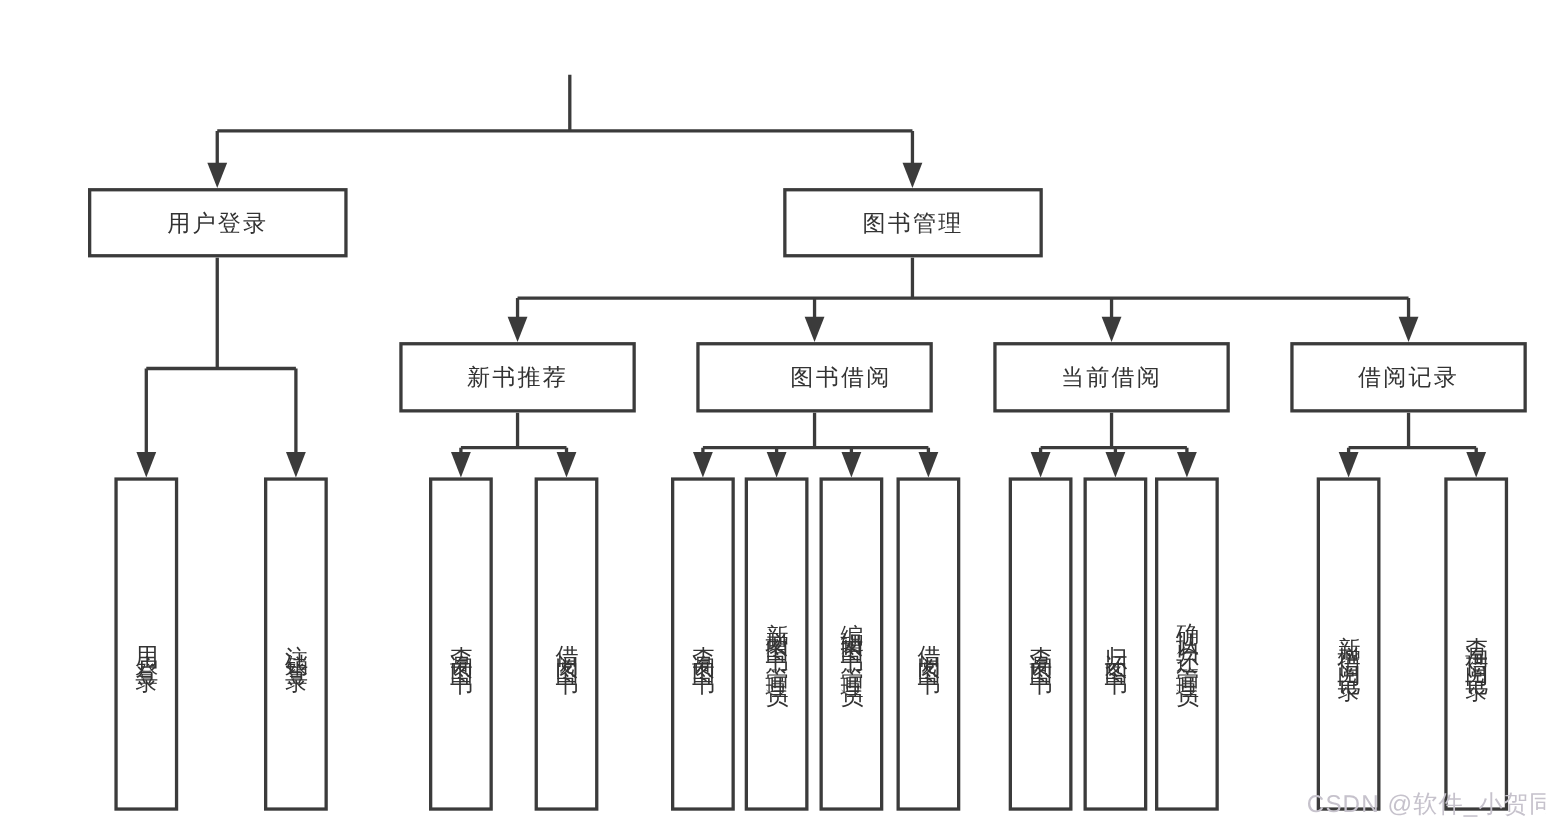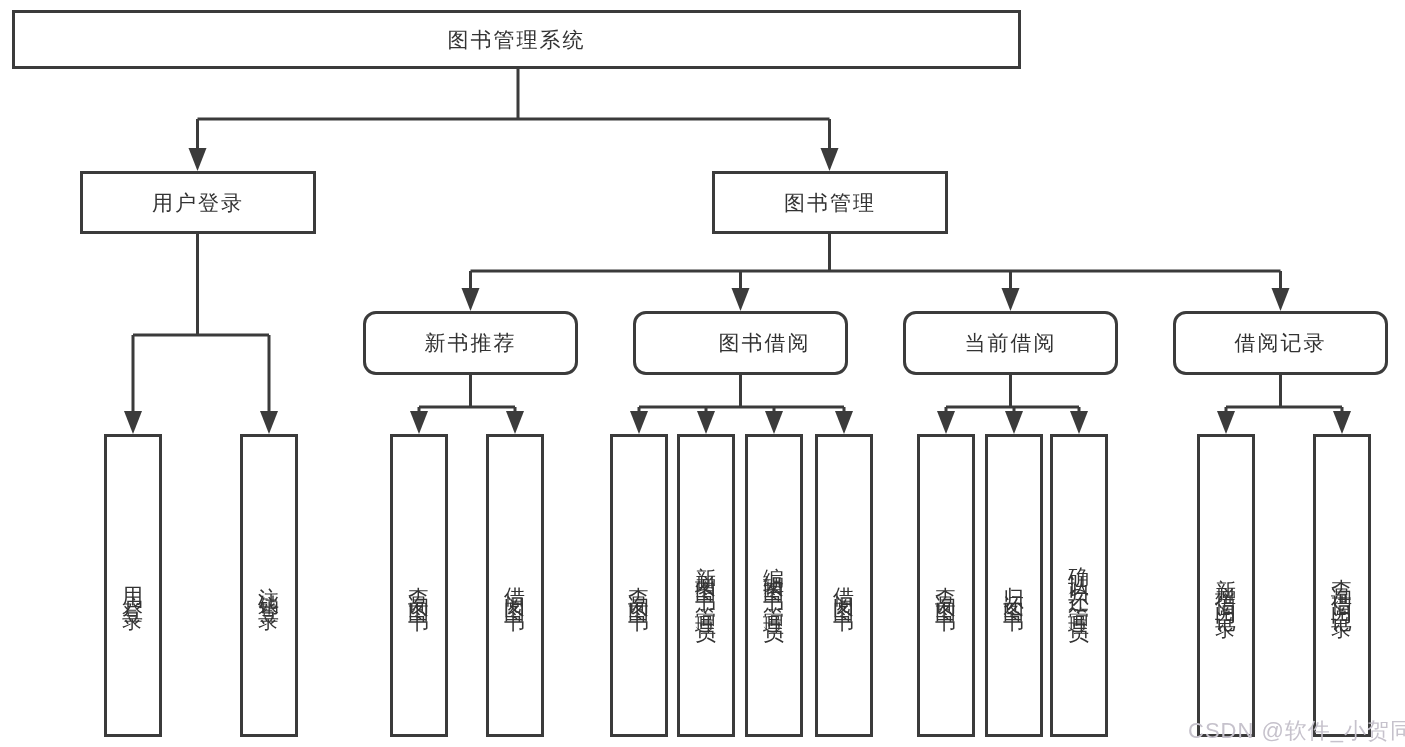--- a/index.html
+++ b/index.html
@@ -14,21 +14,21 @@
   svg.connectors { position: absolute; left: 0; top: 0; z-index: 0; }
   .node {
     position: absolute; z-index: 1;
     border: 3px solid var(--line, #3b3b3b);
     background: #ffffff;
     display: flex; align-items: center; justify-content: center;
     font-size: 21px; letter-spacing: 2px;
     color: var(--text, #333333);
   }
   .l2 { top: 171px; width: 236px; height: 63px; }
-  .l3 { top: 311px; width: 215px; height: 64px; border-radius: 13px; }
+  .l3 { top: 311px; width: 215px; height: 64px; }
   .leaf { top: 434px; width: 58px; height: 303px; }
   .leaf span {
     writing-mode: vertical-rl;
     text-orientation: mixed;
     letter-spacing: 8px;
     font-size: 21px;
     line-height: 1;
   }
   .watermark {
     position: absolute; z-index: 5;
@@ -68,23 +68,20 @@
       <polygon points="765,411 783,411 774,434"></polygon>
       <polygon points="835,411 853,411 844,434"></polygon>
       <polygon points="937,411 955,411 946,434"></polygon>
       <polygon points="1005,411 1023,411 1014,434"></polygon>
       <polygon points="1070,411 1088,411 1079,434"></polygon>
       <polygon points="1217,411 1235,411 1226,434"></polygon>
       <polygon points="1333,411 1351,411 1342,434"></polygon>
     </g>
   </svg>
 
-  <div class="node" style="left:12px; top:10px; width:1009px; height:59px;">
-    <span>图书管理系统</span>
-  </div>
 
   <div class="node l2" style="left:80px;">
     <span>用户登录</span>
   </div>
   <div class="node l2" style="left:712px;">
     <span>图书管理</span>
   </div>
 
   <div class="node l3" style="left:363px;">
     <span>新书推荐</span>

